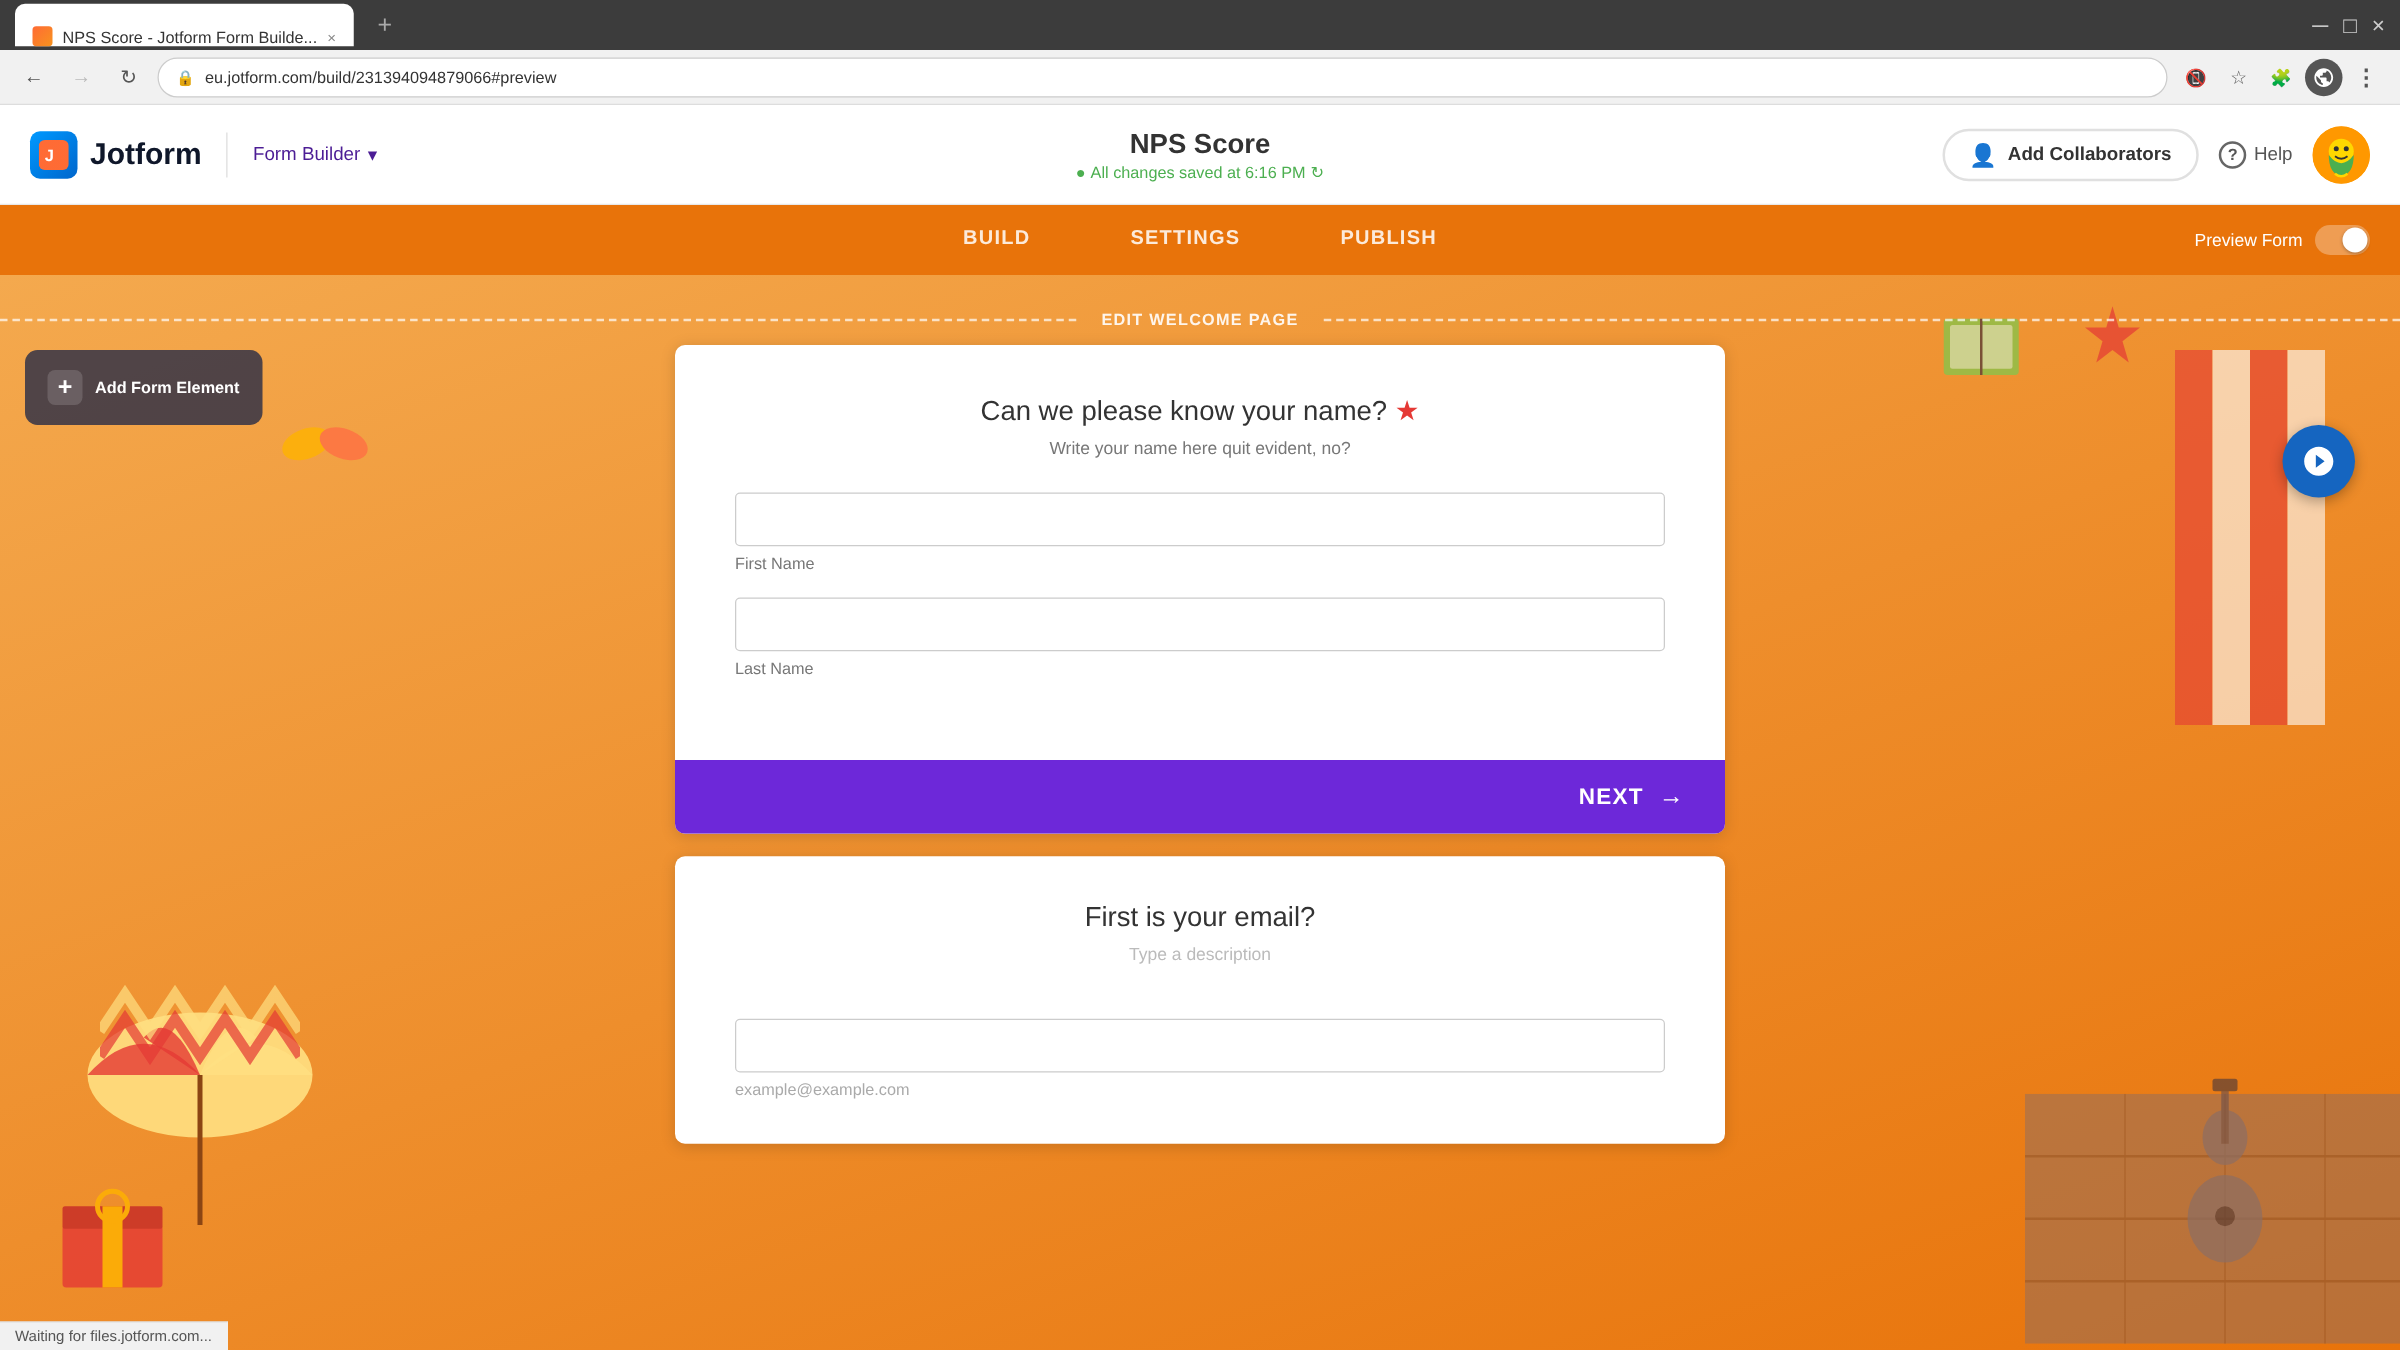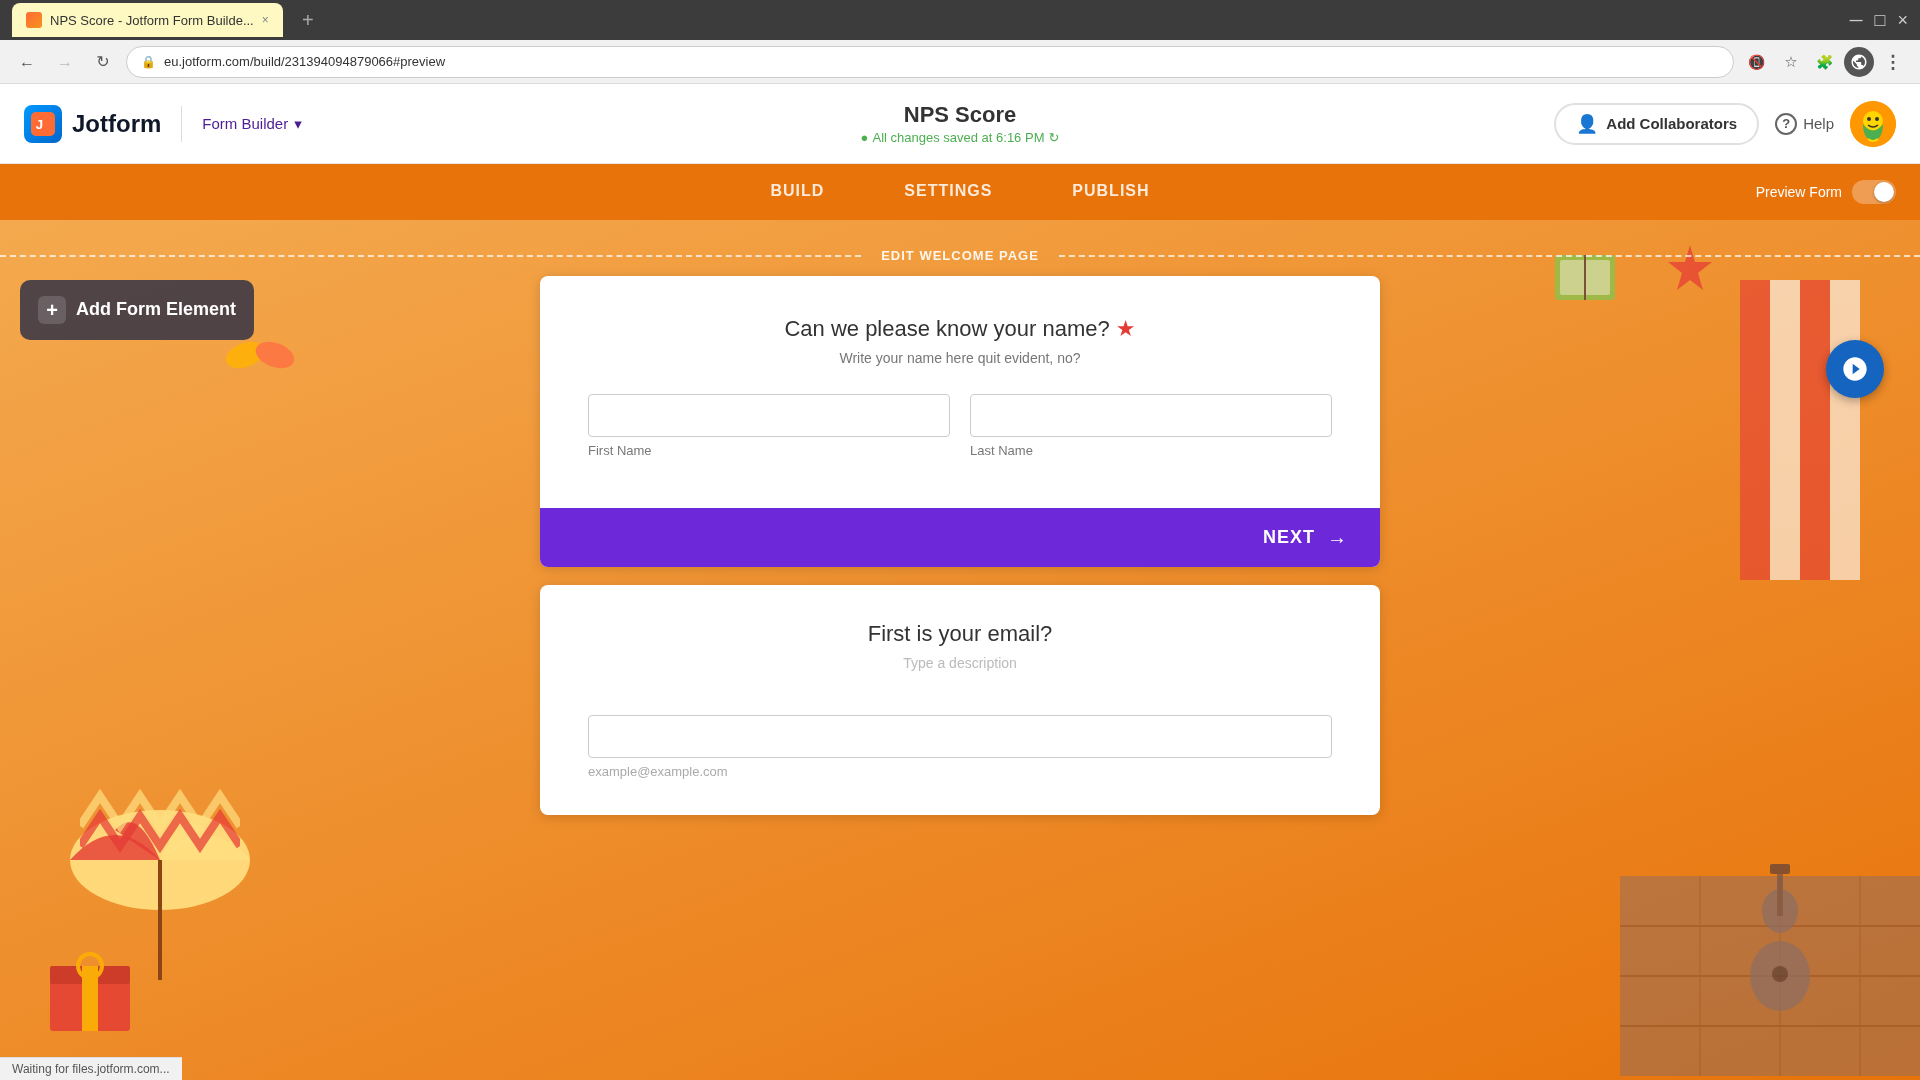--- a/index.html
+++ b/index.html
@@ -1,21 +1,21 @@
 <!DOCTYPE html>
 <html><head>
   <meta charset="utf-8">
   <style>
     * { margin: 0; padding: 0; box-sizing: border-box; }
     body { width: 1920px; height: 1080px; overflow: hidden; font-family: -apple-system, BlinkMacSystemFont, 'Segoe UI', sans-serif; background: #fff; }
 
     
     .browser-chrome { background: #2b2b2b; width: 100%; }
     .browser-titlebar { background: #3c3c3c; display: flex; align-items: center; height: 40px; padding: 0 12px; gap: 8px; }
-    .browser-tab { background: #fef9c3; border-radius: 8px 8px 0 0; display: flex; align-items: center; padding: 0 14px; height: 34px; gap: 8px; font-size: 13px; color: #333; min-width: 220px; }
+    .browser-tab { background: #ffffff; border-radius: 8px 8px 0 0; display: flex; align-items: flex-end; padding: 0 14px; height: 34px; gap: 8px; font-size: 13px; color: #333; min-width: 220px; }
     .browser-tab .favicon { width: 16px; height: 16px; background: linear-gradient(135deg, #ff6b35, #f7931e); border-radius: 3px; flex-shrink: 0; }
     .browser-tab .close-tab { margin-left: auto; color: #888; cursor: pointer; font-size: 12px; }
     .browser-tab-new { width: 34px; height: 34px; display: flex; align-items: center; justify-content: center; color: #aaa; font-size: 20px; cursor: pointer; }
     .browser-nav { background: #f1f1f1; display: flex; align-items: center; height: 44px; padding: 0 12px; gap: 8px; border-bottom: 1px solid #ddd; }
     .nav-btn { width: 30px; height: 30px; display: flex; align-items: center; justify-content: center; color: #555; font-size: 16px; cursor: pointer; border-radius: 50%; }
     .address-bar { flex: 1; background: #fff; border: 1px solid #ccc; border-radius: 20px; height: 32px; display: flex; align-items: center; padding: 0 14px; font-size: 13px; color: #333; gap: 8px; }
     .address-bar .lock-icon { color: #555; font-size: 12px; }
     .nav-icons { display: flex; gap: 4px; }
     .nav-icon { width: 30px; height: 30px; display: flex; align-items: center; justify-content: center; color: #555; font-size: 15px; cursor: pointer; border-radius: 50%; }
 
@@ -55,21 +55,21 @@
     .add-form-element { position: absolute; left: 20px; top: 60px; background: rgba(50,50,70,0.85); color: #fff; border-radius: 10px; padding: 16px 18px; display: flex; align-items: center; gap: 10px; cursor: pointer; font-size: 14px; font-weight: 600; z-index: 20; }
     .add-plus { width: 28px; height: 28px; background: rgba(255,255,255,0.15); border-radius: 6px; display: flex; align-items: center; justify-content: center; font-size: 20px; }
 
     
     .form-cards { position: absolute; left: 50%; transform: translateX(-50%); top: 56px; width: 840px; display: flex; flex-direction: column; gap: 18px; z-index: 15; }
     .form-card { background: #fff; border-radius: 8px; overflow: hidden; box-shadow: 0 2px 12px rgba(0,0,0,0.15); }
     .form-card-body { padding: 40px 48px 30px; }
     .question-title { font-size: 22px; color: #333; text-align: center; margin-bottom: 8px; }
     .required-star { color: #e53935; }
     .question-desc { font-size: 14px; color: #777; text-align: center; margin-bottom: 28px; }
-    .name-fields { display: flex; gap: 20px; margin-bottom: 20px; }
+    .name-fields { display: flex; gap: 20px; margin-bottom: 36px; flex-direction: column; }
     .name-field { flex: 1; }
     .name-field input { width: 100%; border: 1px solid #ccc; border-radius: 4px; padding: 12px 14px; font-size: 15px; outline: none; background: #fff; }
     .field-label { font-size: 13px; color: #777; margin-top: 6px; }
     .form-card-footer { background: #C0391B; padding: 0; }
     .next-btn { width: 100%; background: #6d28d9; border: none; color: #fff; font-size: 18px; font-weight: 700; padding: 18px 32px; display: flex; align-items: center; justify-content: flex-end; gap: 12px; cursor: pointer; letter-spacing: 1px; }
     .next-arrow { font-size: 20px; }
 
     
     .email-card .form-card-body { padding: 36px 48px 28px; }
     .email-input-wrap { margin-bottom: 8px; }
@@ -292,21 +292,21 @@
 
   <div class="edit-welcome">
     <div class="edit-welcome-line"></div>
     <div class="edit-welcome-text">EDIT WELCOME PAGE</div>
     <div class="edit-welcome-line"></div>
   </div>
 
   <div class="add-form-element">
     <div class="add-plus">+</div>
     <div style="line-height:1.3;">
-      <div style="font-size:18px;font-weight:700;">
+      <div style="font-size:13px;font-weight:700;">
         <span>Add Form Element</span>
       </div>
     </div>
   </div>
 
   <div class="form-cards">
 
     <div class="form-card">
       <div class="form-card-body">
         <div class="question-title">

